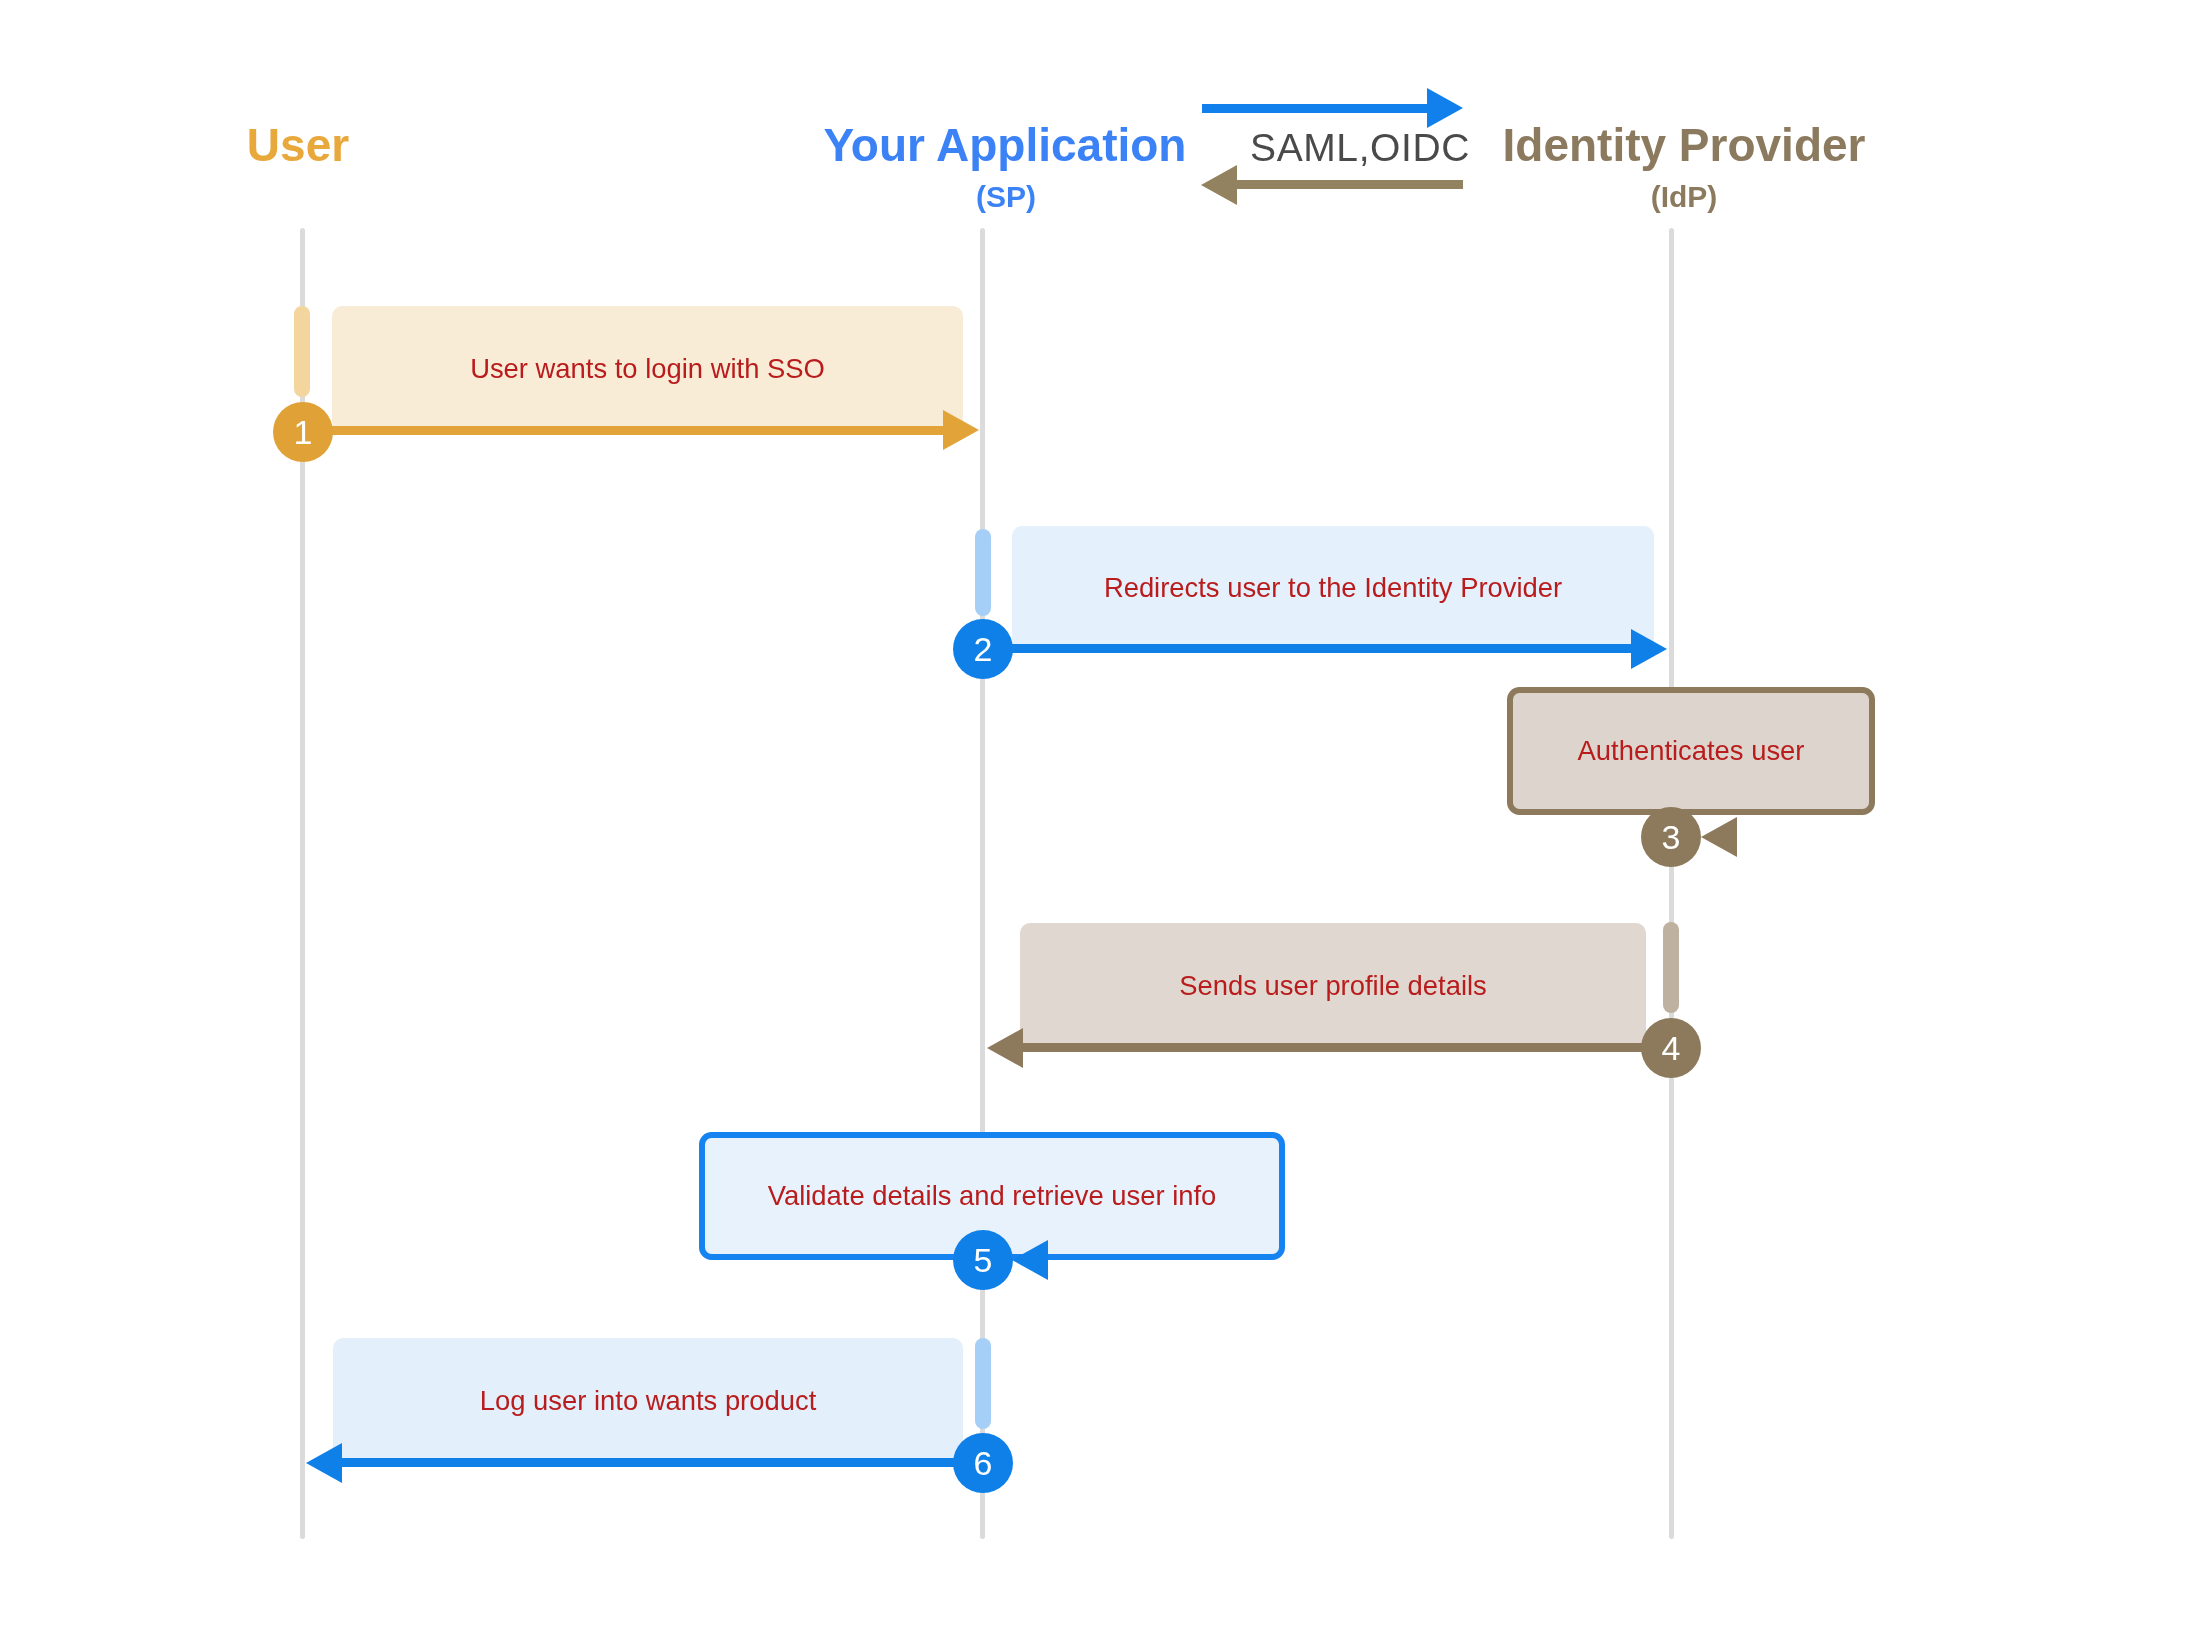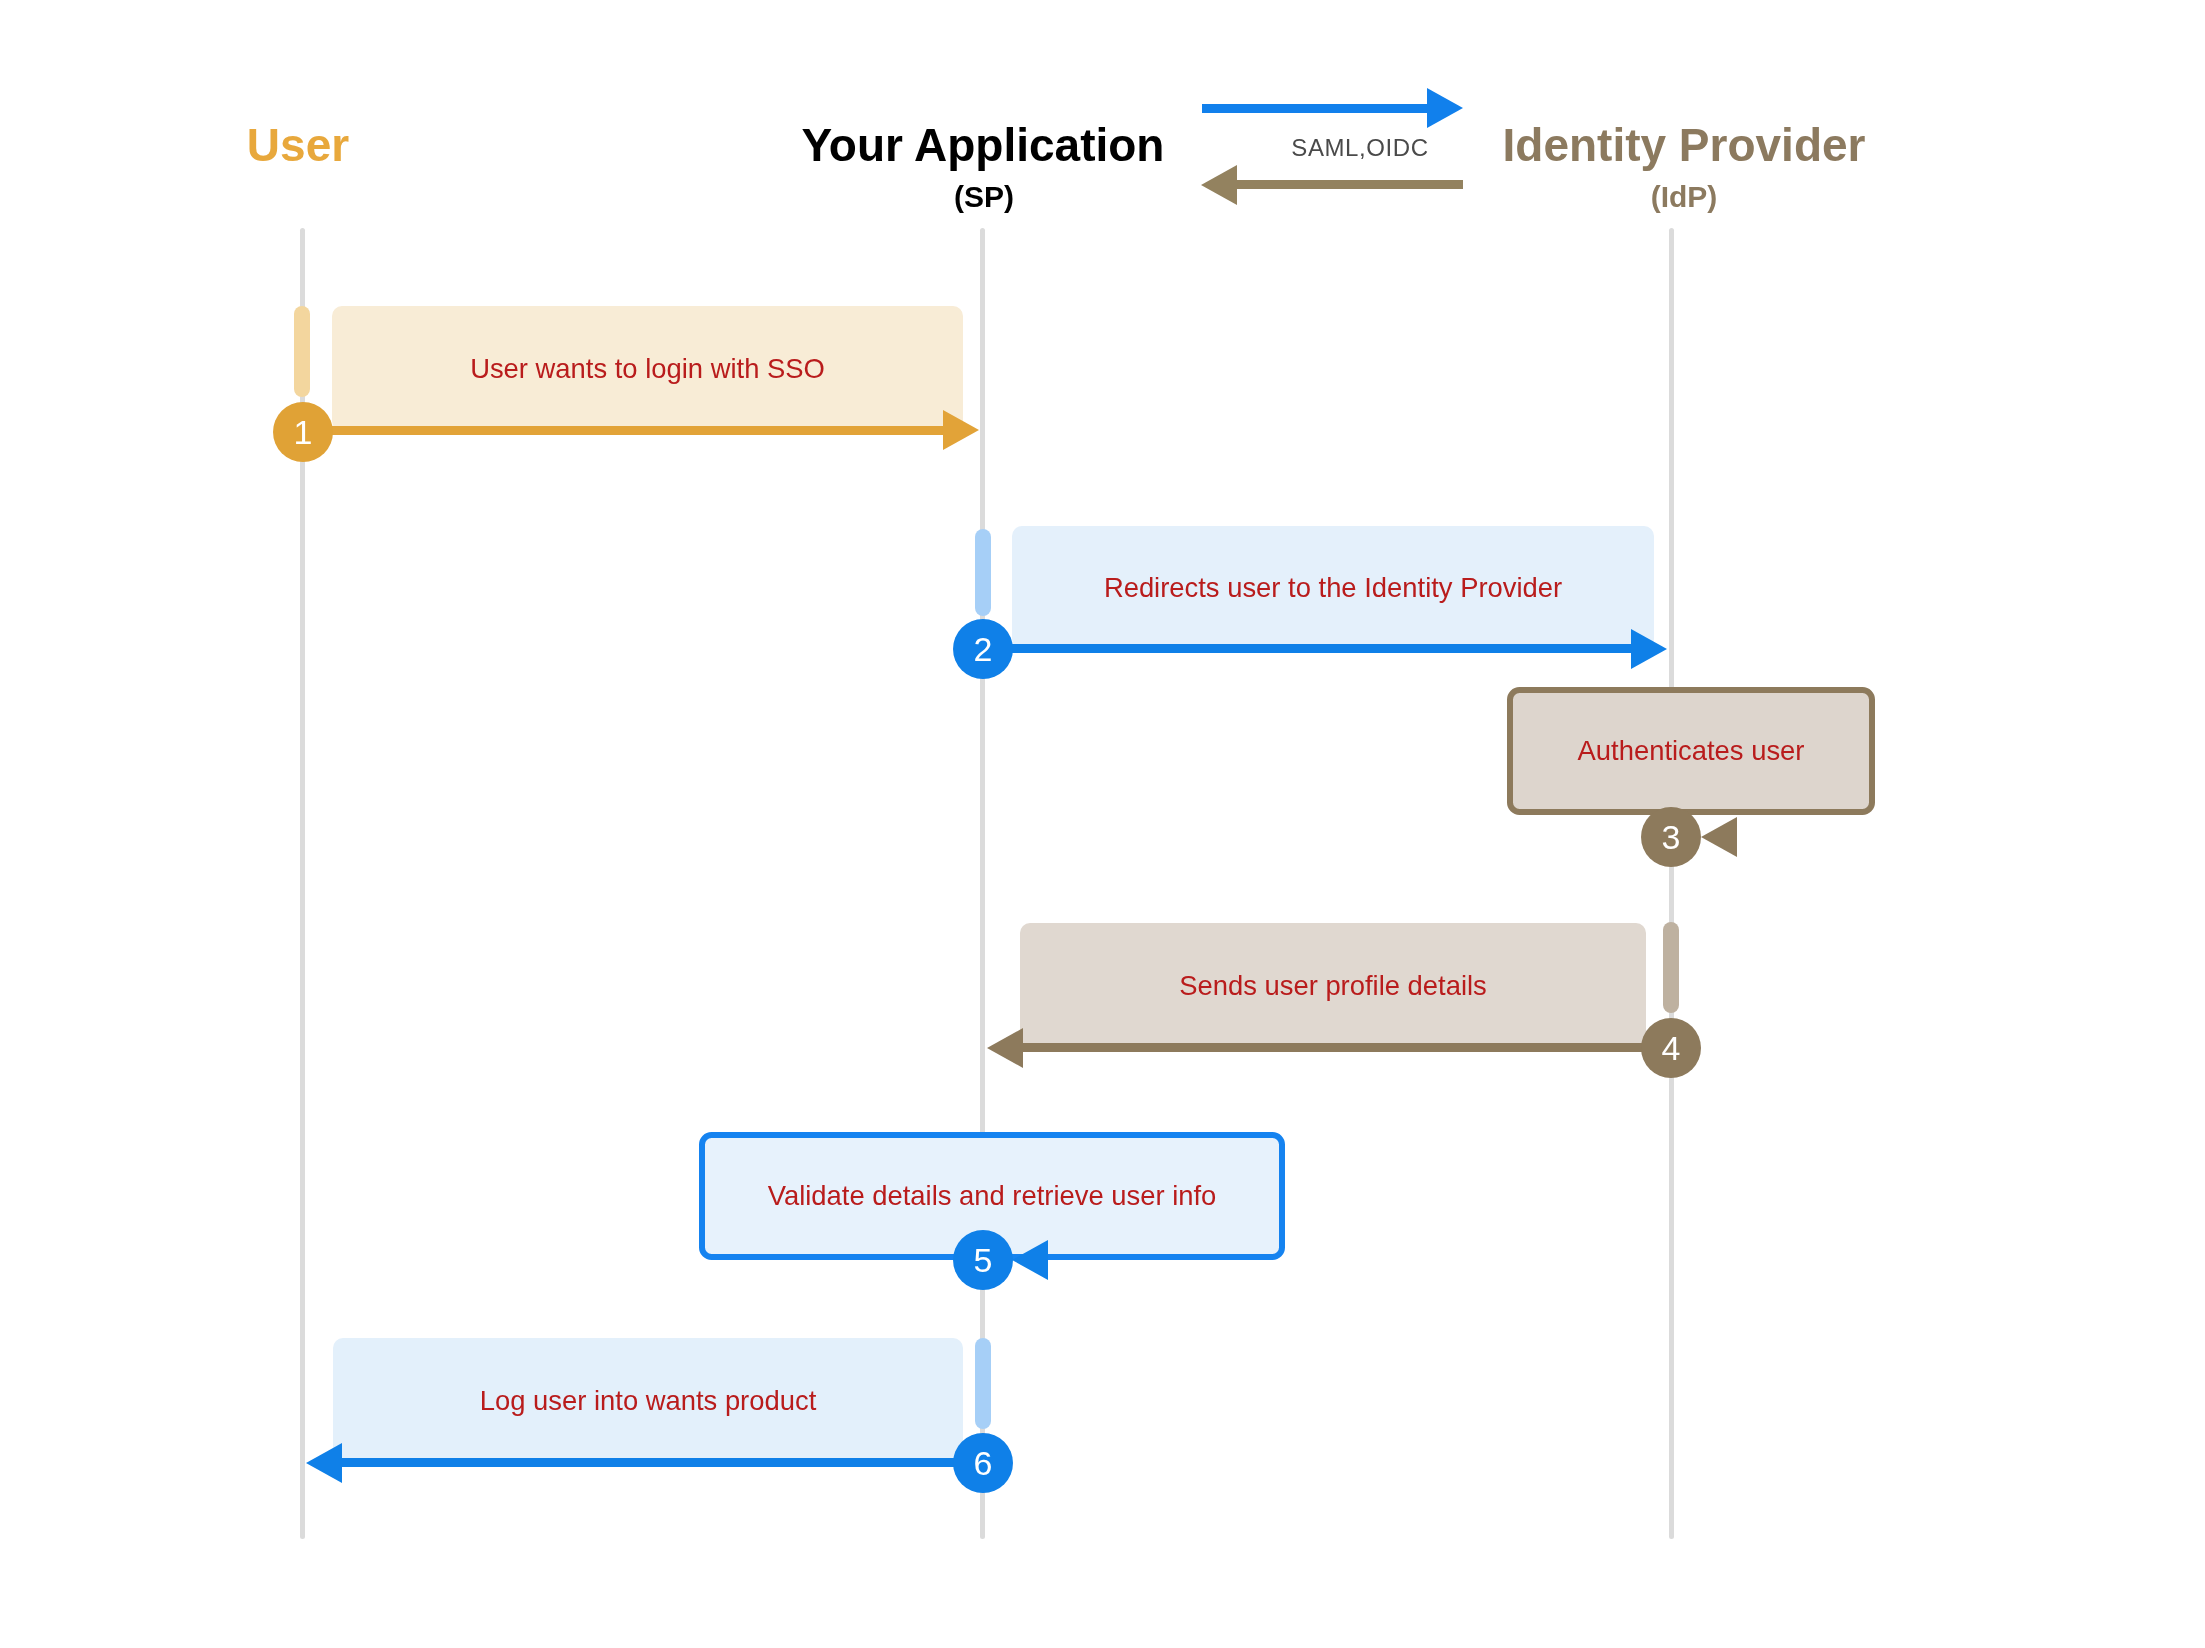--- a/index.html
+++ b/index.html
@@ -11,26 +11,26 @@
   
   .actor-title{
     position:absolute;transform:translate(-50%,-50%);
     font-size:46px;font-weight:700;white-space:nowrap;letter-spacing:0px;
   }
   .actor-sub{
     position:absolute;transform:translate(-50%,-50%);
     font-size:30px;font-weight:700;white-space:nowrap;text-align:right;
   }
   .c-orange{color:#E8A83C;}
-  .c-blue{color:#000000;}
+  .c-blue{color:#3b82f6;margin-left:22px;}
   .c-brown{color:#8C7A5F;}
   
   .legend-text{
     position:absolute;transform:translate(-50%,-50%);
-    font-size:24px;font-weight:500;color:#4A4A4A;white-space:nowrap;letter-spacing:0.6px;
+    font-size:39px;font-weight:500;color:#4A4A4A;white-space:nowrap;letter-spacing:0.6px;
   }
   
   .lifeline{position:absolute;top:228px;width:5px;height:1311px;background:#DBDBDB;border-radius:2.5px;}
   
   .msg-box{
     position:absolute;border-radius:10px;display:flex;align-items:center;justify-content:center;
     font-size:27.4px;color:#b91c1c;text-align:center;
   }
   .msg-box.bordered{border-radius:12.5px;}
   

